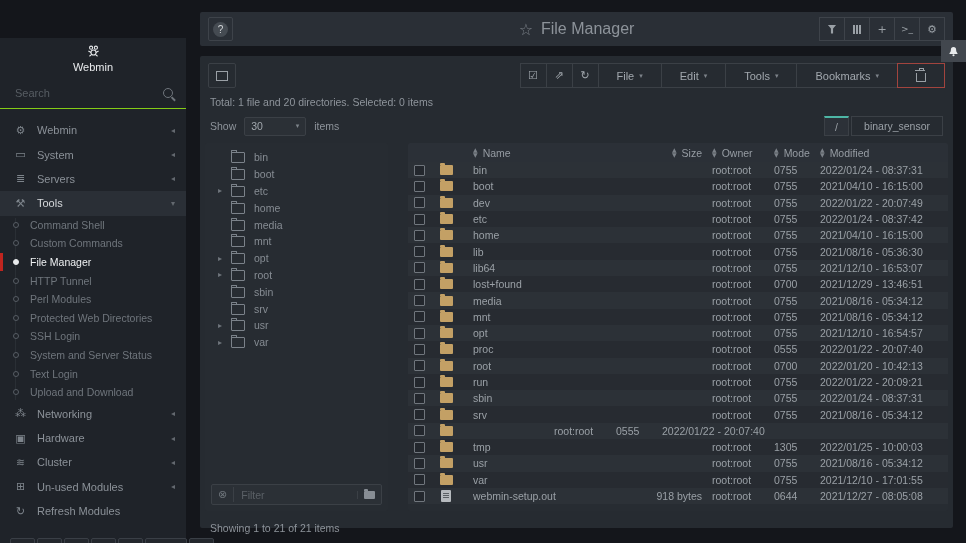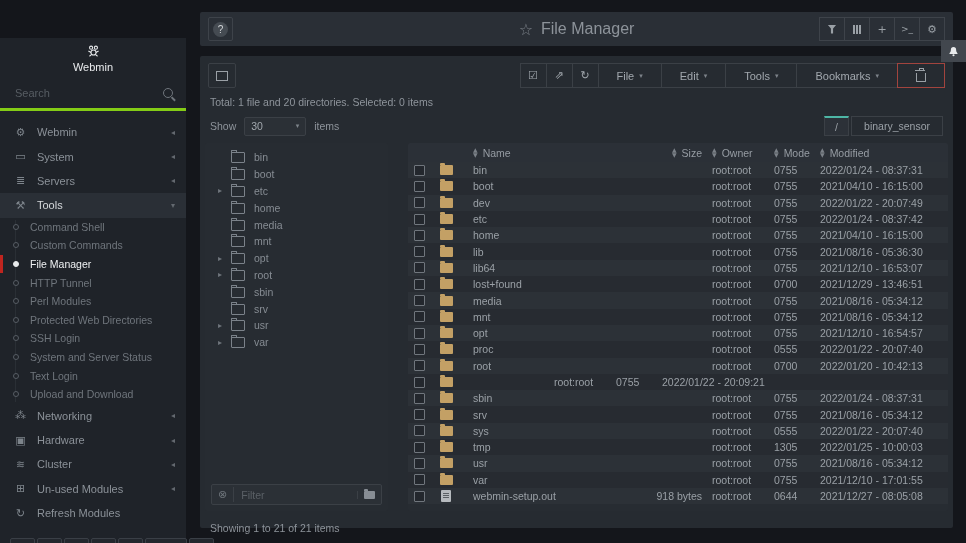--- a/index.html
+++ b/index.html
@@ -4,21 +4,21 @@
 <style>
   html,body{margin:0;padding:0;}
   body{width:966px;height:543px;background:#14161b;font-family:"Liberation Sans",sans-serif;position:relative;overflow:hidden;-webkit-font-smoothing:antialiased;}
   .g{font-family:"DejaVu Sans",sans-serif;}
   
   .sidebar{position:absolute;left:0;top:0;width:186px;height:533px;background:#1f2329;margin-top:38px;}
   .tabs{display:flex;height:40px;}
   .tab{flex:1;display:flex;flex-direction:column;align-items:center;justify-content:center;gap:3px;font-size:11px;cursor:pointer;}
   .tab-webmin{color:#e9ebed;background:#1f2329;}
   .tab-dashboard{color:#5d6268;background:#16181d;}
-  .search-row{display:flex;align-items:center;height:30px;padding:0 13px;border-bottom:3px solid #84cc16;}
+  .search-row{display:flex;align-items:center;height:30px;padding:0 13px;border-bottom:1px solid #84cc16;}
   .search-input{flex:1;background:transparent;border:none;outline:none;color:#8d939a;font-size:11px;font-family:"Liberation Sans",sans-serif;}
   .search-input::placeholder{color:#575d63;}
   .mag-icon{width:8px;height:8px;border:1.5px solid #6f757c;border-radius:50%;position:relative;flex:none;}
   .mag-icon::after{content:'';position:absolute;width:5px;height:1.5px;background:#6f757c;transform:rotate(45deg);right:-4px;bottom:-2px;}
   .menu{padding-top:9px;}
   .mi{height:24.4px;display:flex;align-items:center;padding:0 11px 0 13px;color:#8b9198;font-size:11px;cursor:pointer;}
   .mi .ic{width:15px;margin-right:9px;color:#7d848b;font-size:11px;text-align:center;}
   .mi .lbl{flex:1;}
   .mi .chev{color:#63686f;font-size:8px;}
   .mi.active{background:#2a2f36;color:#d6d9dc;}
@@ -630,20 +630,23 @@
             <div class="col-mode">0700</div>
             <div class="col-mod">2022/01/20 - 10:42:13</div>
           </div>
           <div class="trow">
             <div class="col-cb">
               <span class="cb"></span>
             </div>
             <div class="col-ic">
               <span class="ffold"></span>
             </div>
+            <div class="col-name">
+              <span>run</span>
+            </div>
             <div class="col-size"></div>
             <div class="col-owner">root:root</div>
             <div class="col-mode">0755</div>
             <div class="col-mod">2022/01/22 - 20:09:21</div>
           </div>
           <div class="trow">
             <div class="col-cb">
               <span class="cb"></span>
             </div>
             <div class="col-ic">
@@ -671,23 +674,20 @@
             <div class="col-owner">root:root</div>
             <div class="col-mode">0755</div>
             <div class="col-mod">2021/08/16 - 05:34:12</div>
           </div>
           <div class="trow">
             <div class="col-cb">
               <span class="cb"></span>
             </div>
             <div class="col-ic">
               <span class="ffold"></span>
-            </div>
-            <div class="col-name">
-              <span>sys</span>
             </div>
             <div class="col-size"></div>
             <div class="col-owner">root:root</div>
             <div class="col-mode">0555</div>
             <div class="col-mod">2022/01/22 - 20:07:40</div>
           </div>
           <div class="trow">
             <div class="col-cb">
               <span class="cb"></span>
             </div>

